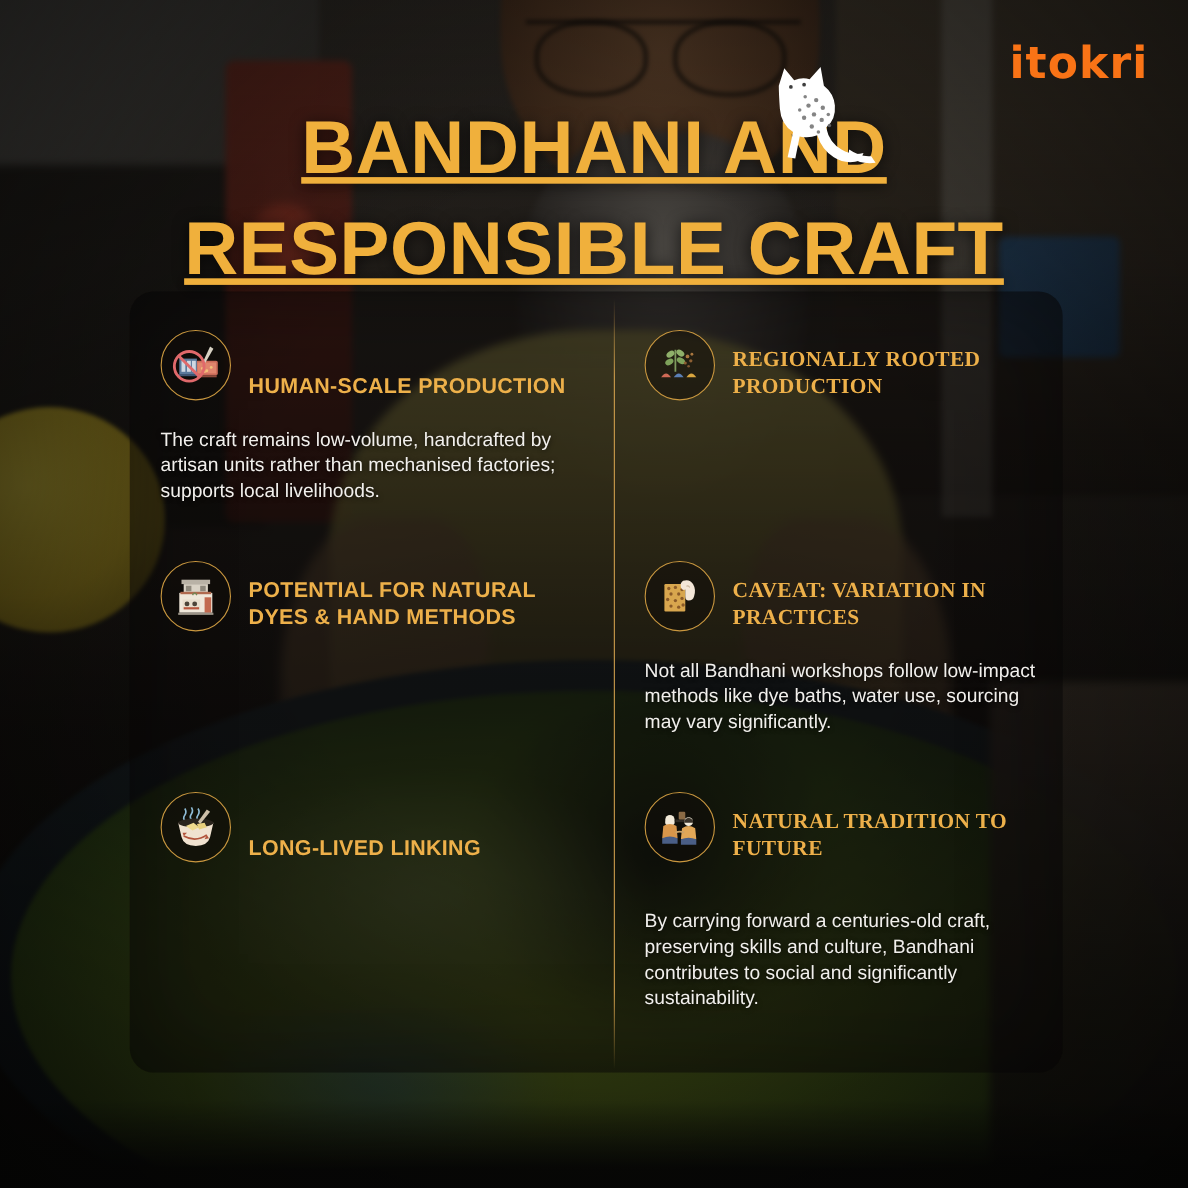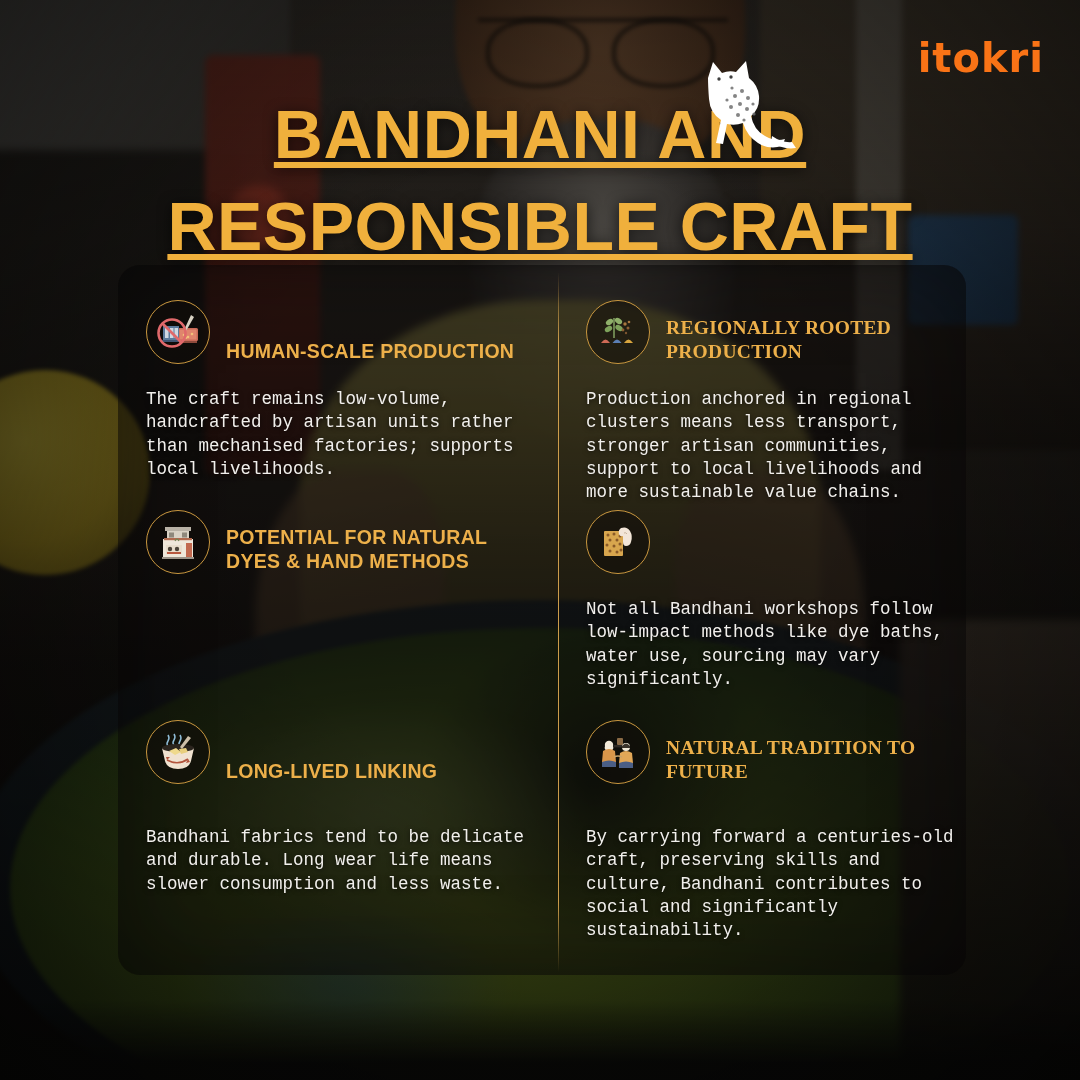--- a/index.html
+++ b/index.html
@@ -205,21 +205,20 @@
   .card-title{
     color:#edb04a;font-size:19.5px;font-weight:800;line-height:1.22;
     letter-spacing:.3px;padding-top:6px;
   }
   .cell.left .card-title{max-width:300px;}
   .cell.right .card-title{max-width:290px;font-family:Liberation Serif, serif;}
   .card-body{
     margin-top:24px;
     color:#f1efec;font-size:17.5px;line-height:1.33;font-weight:400;
     text-shadow:0 1px 5px rgba(0,0,0,.7);
-    font-family:Liberation Mono, monospace;
   }
   .cell.left .card-body{max-width:392px;}
   .cell.right .card-body{max-width:406px;}
   .r3 .card-body{margin-top:42px;}
 </style>
 </head>
 <body>
 
 <div class="canvas">
 
@@ -329,21 +328,20 @@
             <circle cx="28" cy="21" r="1.4" fill="#8d5f33"></circle>
               <circle cx="34" cy="13" r="1.3" fill="#a9773f"></circle>
             <circle cx="31" cy="24" r="1.2" fill="#7d5530"></circle>
             <path d="M6 34 q4.5 -7 9 0 z" fill="#cf6a56"></path>
             <path d="M17.5 34 q4.5 -7 9 0 z" fill="#5b7fb5"></path>
             <path d="M29 34 q4.5 -7 9 0 z" fill="#d9a63f"></path>
           </svg>
         </div>
         <div class="card-title">REGIONALLY ROOTED PRODUCTION</div>
       </div>
-      <div class="card-body">Production anchored in regional clusters means less transport, stronger artisan communities, support to local livelihoods and more sustainable value chains.</div>
     </div>
 
     <div class="cell left">
       <div class="head-row">
         <div class="icon-circle">
           <svg width="46" height="46" viewBox="0 0 46 46">
             <rect x="8" y="20" width="30" height="18" fill="#efe7da"></rect>
             <rect x="10" y="8" width="26" height="4" fill="#b9b2a6"></rect>
             <rect x="12" y="12" width="22" height="8" fill="#d9d2c5"></rect>
             <rect x="14" y="13.5" width="5" height="5" fill="#8e887c"></rect>
@@ -377,20 +375,21 @@
               <circle cx="19" cy="27" r="1.5"></circle>
                 <circle cx="25" cy="25" r="1.5"></circle>
                 <circle cx="15" cy="32" r="1.5"></circle>
               <circle cx="22" cy="33" r="1.5"></circle>
                 <circle cx="26" cy="31" r="1.5"></circle>
             </g>
             <path d="M26 9 q6 -2 9 3 q3 5 1 11 q-1 4 -5 4 q-3 0 -3 -4 l0 -6 q-3 1 -4 -2 q-1 -4 2 -6 z" fill="#f3e6d8"></path>
             <path d="M29 14 q2 -1 3 1" stroke="#c9b49c" stroke-width="1" fill="none"></path>
           </svg>
         </div>
+        <div class="card-title">CAVEAT: VARIATION IN PRACTICES</div>
       </div>
       <div class="card-body">Not all Bandhani workshops follow low-impact methods like dye baths, water use, sourcing may vary significantly.</div>
     </div>
 
     <div class="cell left r3">
       <div class="head-row">
         <div class="icon-circle">
           <svg width="46" height="46" viewBox="0 0 46 46">
             <path d="M13 6 q2 3 0 6 q-2 3 0 5" stroke="#8fbcd6" stroke-width="1.5" fill="none"></path>
             <path d="M19 5 q2 3 0 6 q-2 3 0 5" stroke="#8fbcd6" stroke-width="1.5" fill="none"></path>
@@ -400,21 +399,20 @@
             <path d="M33 7 L36 9 L27 20 L25 18 Z" fill="#cdbfa8"></path>
             <path d="M14 22 l7 -3 l5 4 l-6 3 z" fill="#efd98c"></path>
             <path d="M24 20 l7 -1 l2 4 l-7 2 z" fill="#e8cf7d"></path>
             <path d="M12 31 q11 6 21 -1" stroke="#b2543c" stroke-width="1.6" fill="none"></path>
             <path d="M33 30 l2 3 l-4 1 z" fill="#b2543c"></path>
             <path d="M12 31 l-1 -3 l4 0 z" fill="#b2543c"></path>
           </svg>
         </div>
         <div class="card-title">LONG-LIVED LINKING</div>
       </div>
-      <div class="card-body">Bandhani fabrics tend to be delicate and durable. Long wear life means slower consumption and less waste.</div>
     </div>
 
     <div class="cell right r3">
       <div class="head-row">
         <div class="icon-circle">
           <svg width="46" height="46" viewBox="0 0 46 46">
             <rect x="19" y="16" width="14" height="2.4" fill="#2f2a24"></rect>
             <rect x="22" y="9" width="6" height="7" rx="1" fill="#8a6a45"></rect>
             <circle cx="14" cy="16" r="4.2" fill="#f2ead9"></circle>
             <path d="M10 17 q4 -6 8 0 q1 3 -1 4 q-3 2 -6 0 q-2 -1 -1 -4z" fill="#f2ead9"></path>

